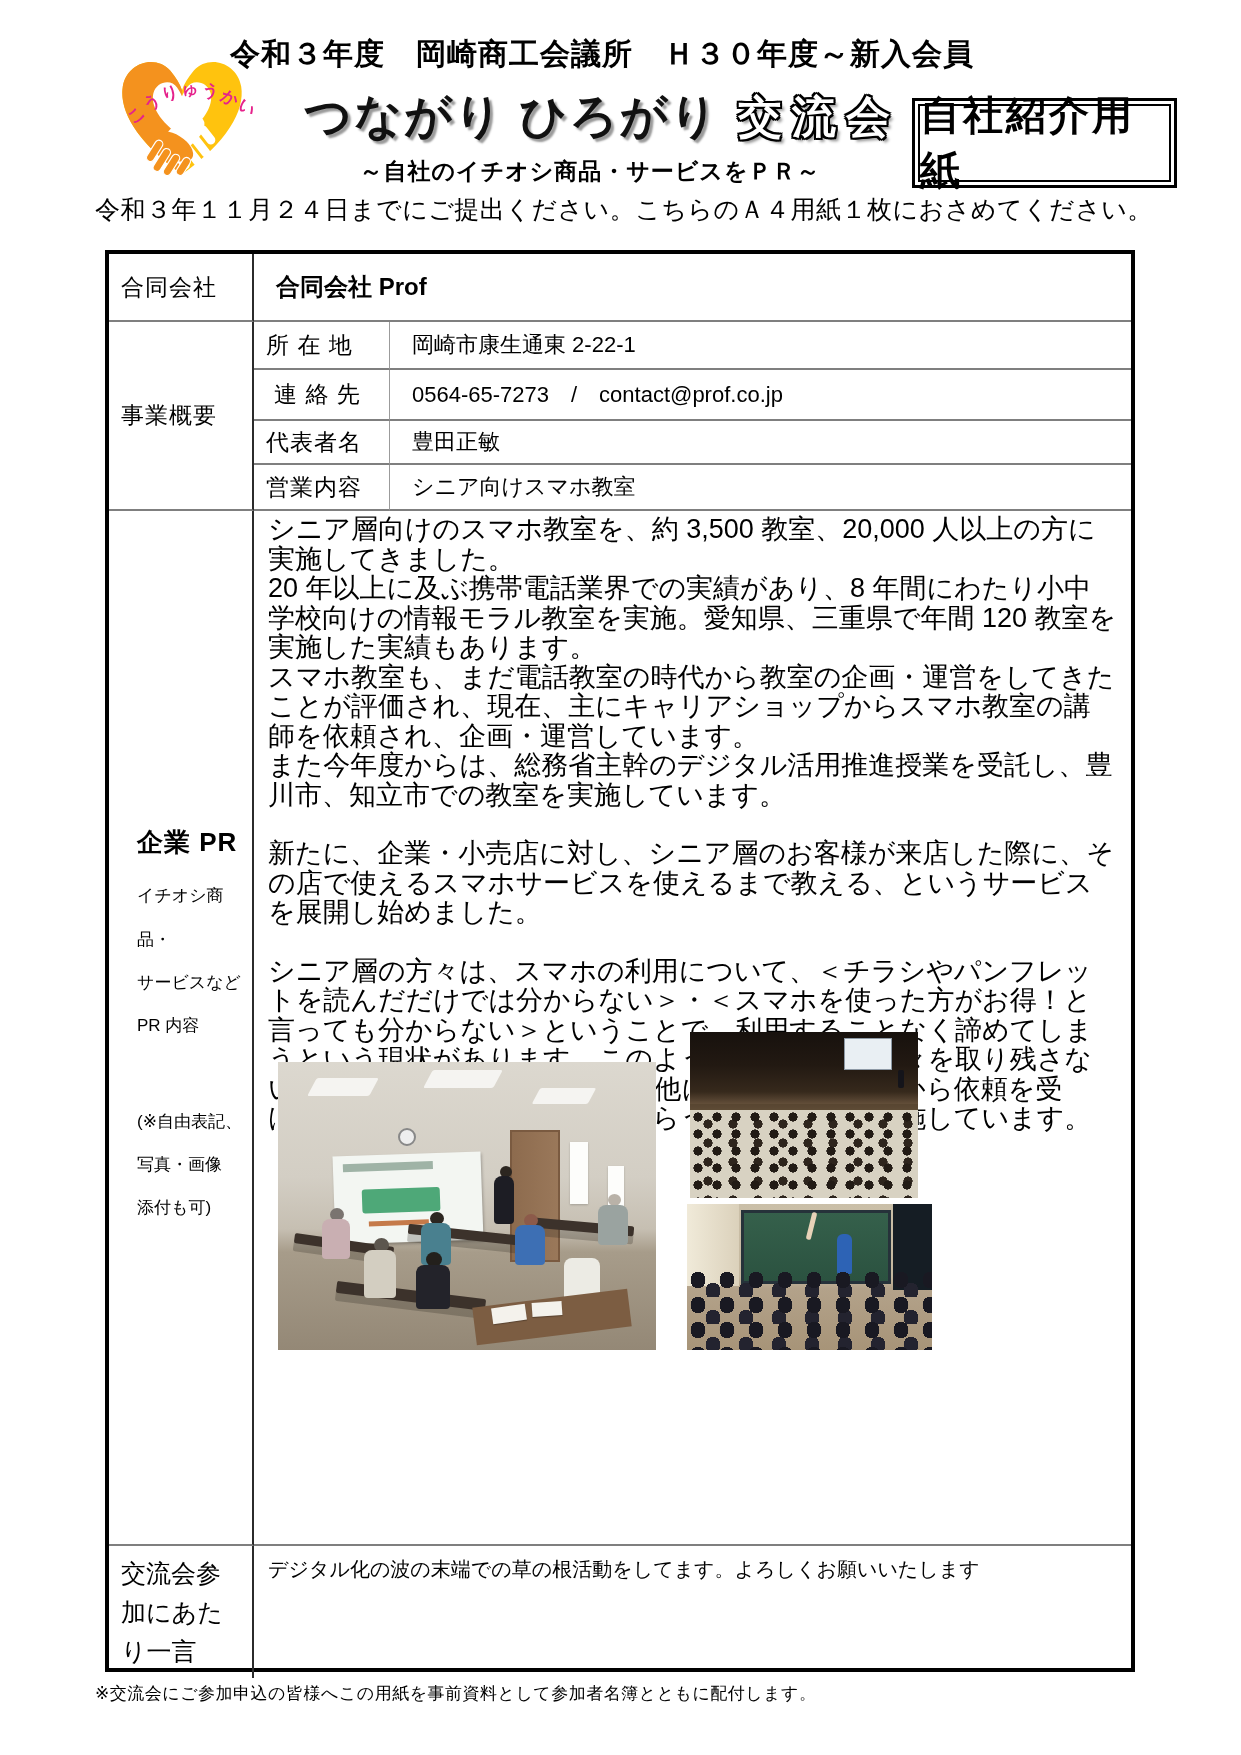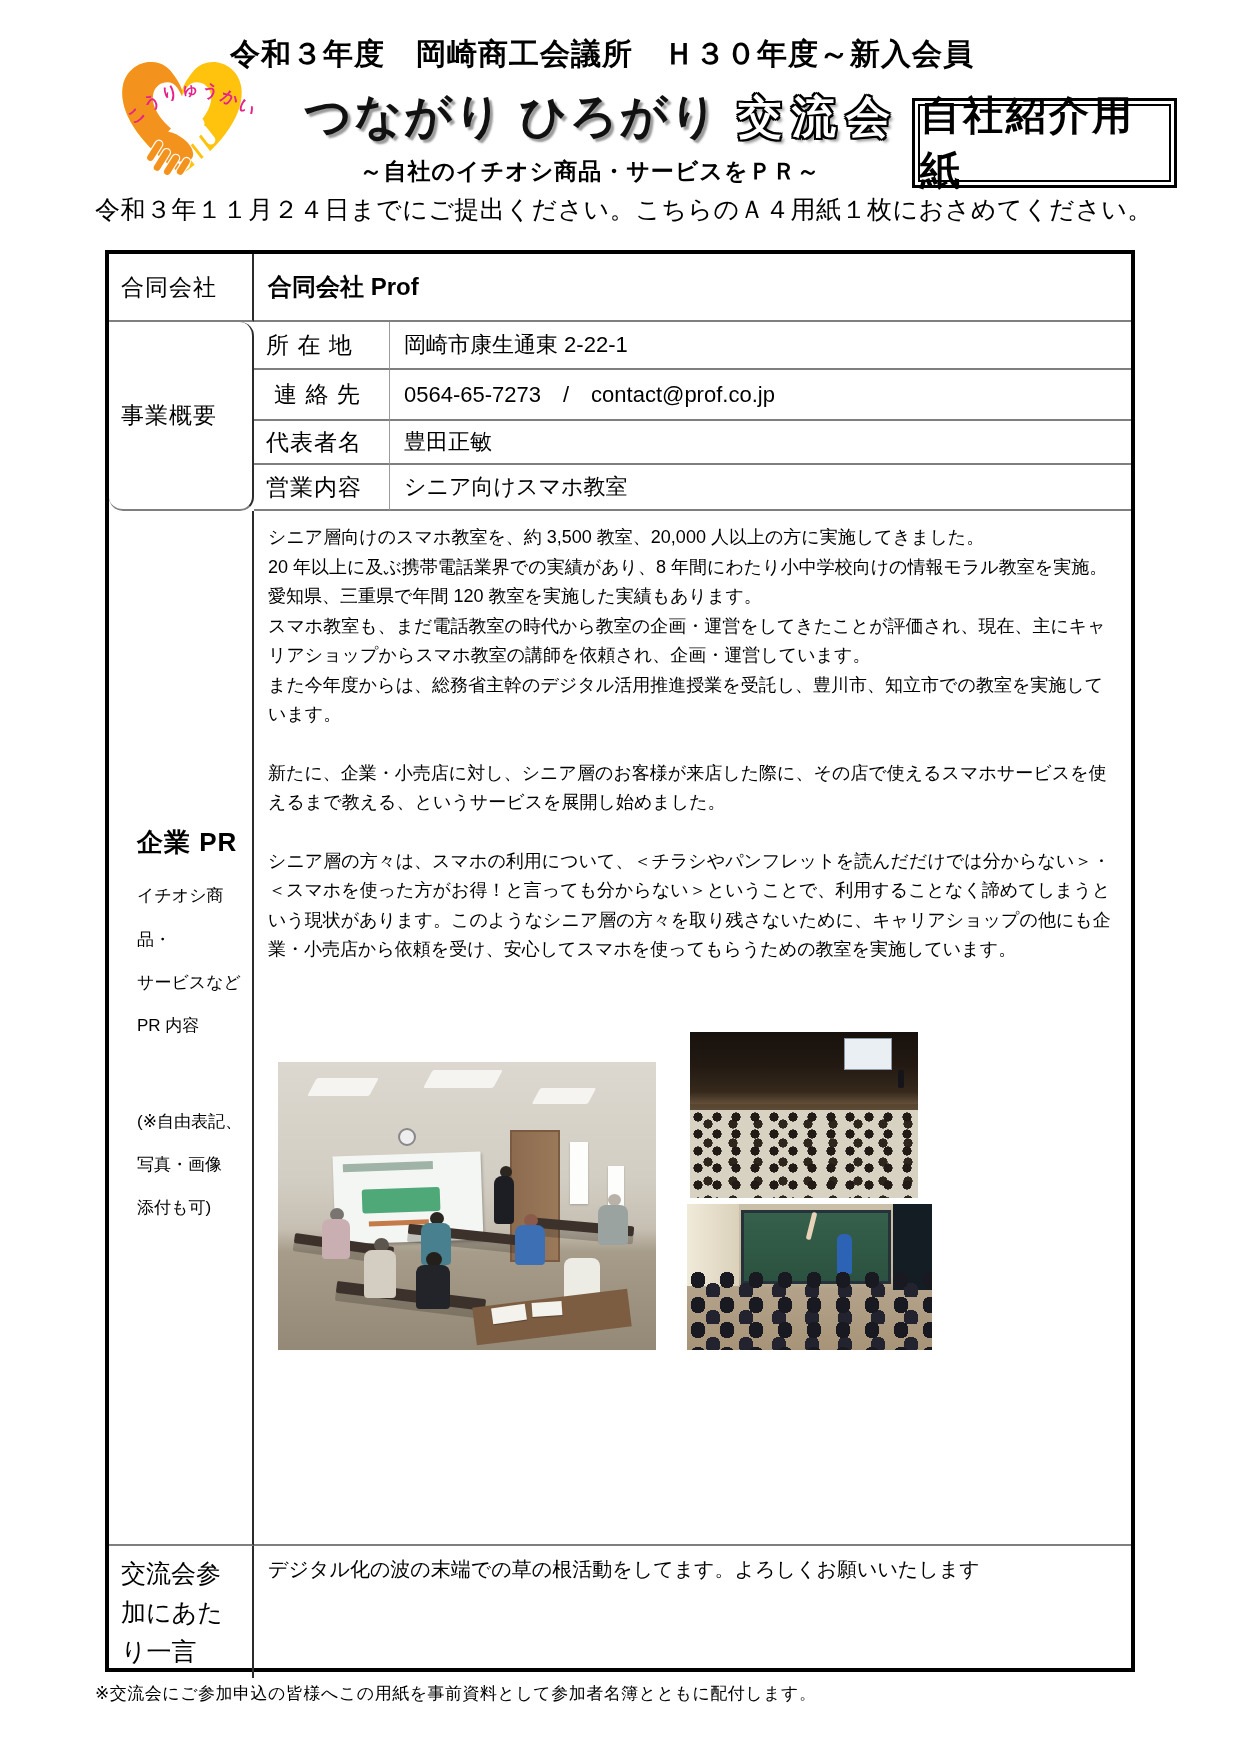--- a/index.html
+++ b/index.html
@@ -29,31 +29,31 @@
   
   .form-table{position:absolute;left:105px;top:250px;width:1030px;height:1422px;
          border:4px solid #000;box-sizing:border-box;display:grid;
          grid-template-columns:145px 136px 1fr;
          grid-template-rows:68px 48px 51px 44px 46px 1035px 1fr;}
   .cell{box-sizing:border-box;word-break:break-all;}
   .b-r-dark{border-right:2px solid #2b2b2b;}
   .b-r-thin{border-right:1px solid #9b9b9b;}
   .b-b{border-bottom:2px solid #7f7f7f;}
   .lbl{font-size:23px;display:flex;align-items:center;padding:4px 12px;letter-spacing:1px;}
-  .val{font-size:22px;display:flex;align-items:center;padding:4px 14px;}
+  .val{font-size:22px;display:flex;align-items:center;padding:4px 22px;}
   .c-name-label{grid-column:1;grid-row:1;}
   .c-name-value{grid-column:2 / 4;grid-row:1;font-weight:bold;font-size:24px;}
-  .c-ov-label{grid-column:1;grid-row:2 / 6;border-radius:14px;}
+  .c-ov-label{grid-column:1;grid-row:2 / 6;}
   .c-pr-label{grid-column:1;grid-row:6;display:flex;flex-direction:column;
         justify-content:center;padding:10px 10px 10px 28px;box-sizing:border-box;}
   .pr-title{font-size:26px;font-weight:bold;letter-spacing:1px;}
   .pr-sub{margin-top:14px;font-size:17px;line-height:2.55;white-space:pre-line;word-break:break-all;}
   .pr-note{margin-top:52px;font-size:17px;line-height:2.55;white-space:pre-line;word-break:break-all;}
   .c-pr-content{grid-column:2 / 4;grid-row:6;position:relative;overflow:hidden;
-        padding:12px 14px;font-size:18px;line-height:29.5px;}
+        padding:4px 14px;font-size:27px;line-height:29.5px;}
   .c-pr-content p{margin:0;}
   .c-pr-content p.gap{margin-top:29px;}
   .c-cm-label{grid-column:1;grid-row:7;font-size:25px;line-height:1.55;
         padding:8px 12px;letter-spacing:0px;word-break:break-all;}
   .c-cm-value{grid-column:2 / 4;grid-row:7;font-size:20px;line-height:31px;
         padding:8px 14px;word-break:break-all;}
 
   .footer-note{position:absolute;left:95px;top:1682px;width:1080px;font-size:17px;
         letter-spacing:0.5px;white-space:nowrap;}
 

